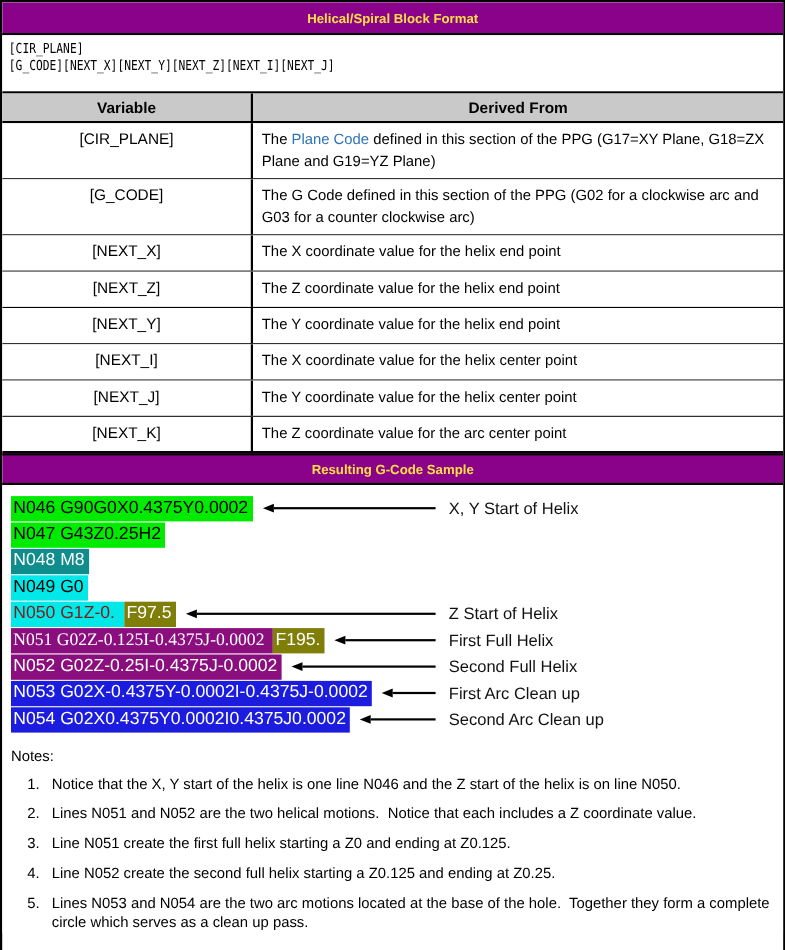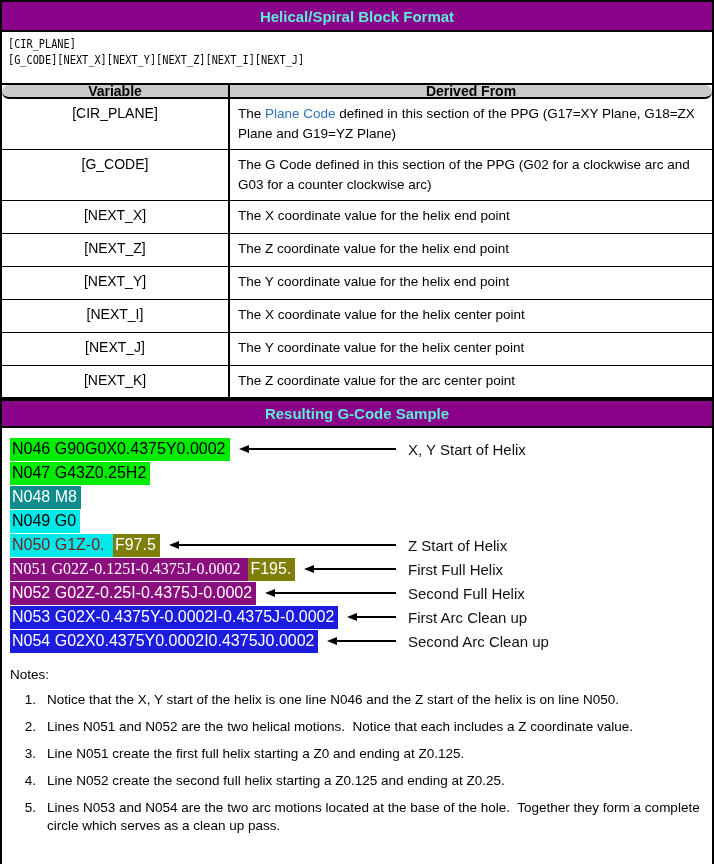--- a/index.html
+++ b/index.html
@@ -5,40 +5,40 @@
   html,body{margin:0;padding:0;background:#ffffff;}
   body{font-family:"Liberation Sans",sans-serif;color:#000;}
   #doc{
     width:714px;height:864px;box-sizing:border-box;
     border:2px solid #000;border-bottom:none;
     margin:0 auto;background:#fff;overflow:hidden;
   }
   
   .purple-bar{
     background:var(--purple,#8A018A);
-    color:#5eead4;font-weight:bold;font-size:15px;
+    color:#fde047;font-weight:bold;font-size:12px;
     text-align:center;height:30px;line-height:30px;
     border-bottom:2px solid #000;box-sizing:border-box;
   }
   #sample-bar{border-top:2px solid #000;height:29px;line-height:26px;}
   
   .format-cell{
     height:53px;box-sizing:border-box;
     border-bottom:2px solid #000;
     padding:4px 6px;background:#fff;
   }
   .format-line{
     font-family:"DejaVu Sans Mono",monospace;
     font-size:12.5px;line-height:16px;letter-spacing:0px;
     transform:scaleX(0.82);transform-origin:0 50%;white-space:pre;
   }
   
   .thead{
-    display:flex;background:#C9C9C9;height:14px;box-sizing:border-box;
-    border-bottom:2px solid #000;font-weight:bold;font-size:14px;border-radius:10px;
+    display:flex;background:#C9C9C9;height:27px;box-sizing:border-box;
+    border-bottom:2px solid #000;font-weight:bold;font-size:14px;
   }
   .thead .col-var{width:228px;border-right:2px solid #000;box-sizing:border-box;
     display:flex;align-items:center;justify-content:center;}
   .thead .col-der{flex:1;display:flex;align-items:center;justify-content:center;}
   .var-row{
     display:flex;min-height:33px;box-sizing:border-box;
     border-bottom:1.5px solid #000;background:#fff;
   }
   .var-row:last-child{border-bottom:2px solid #000;}
   .var-cell{

